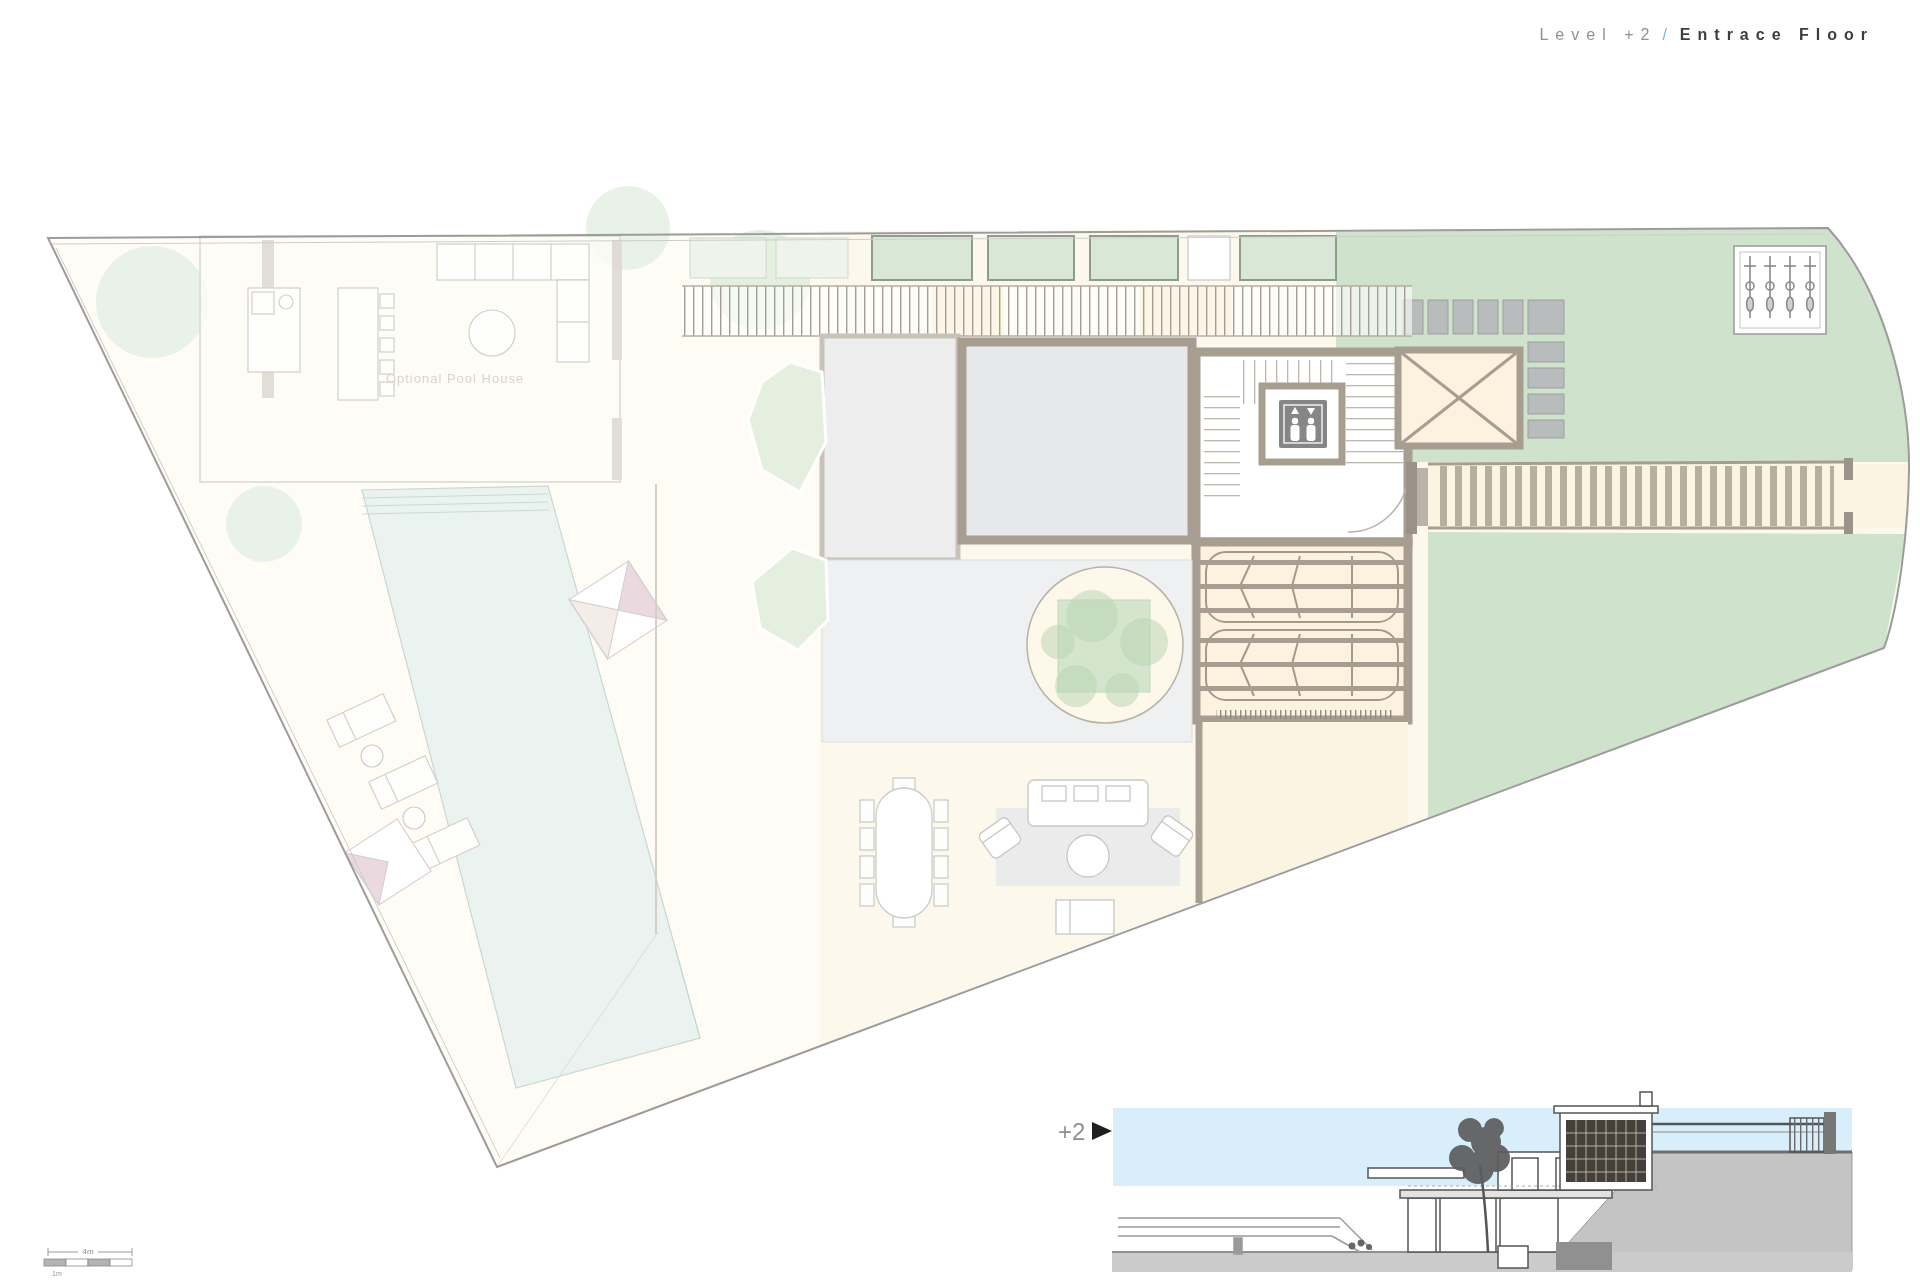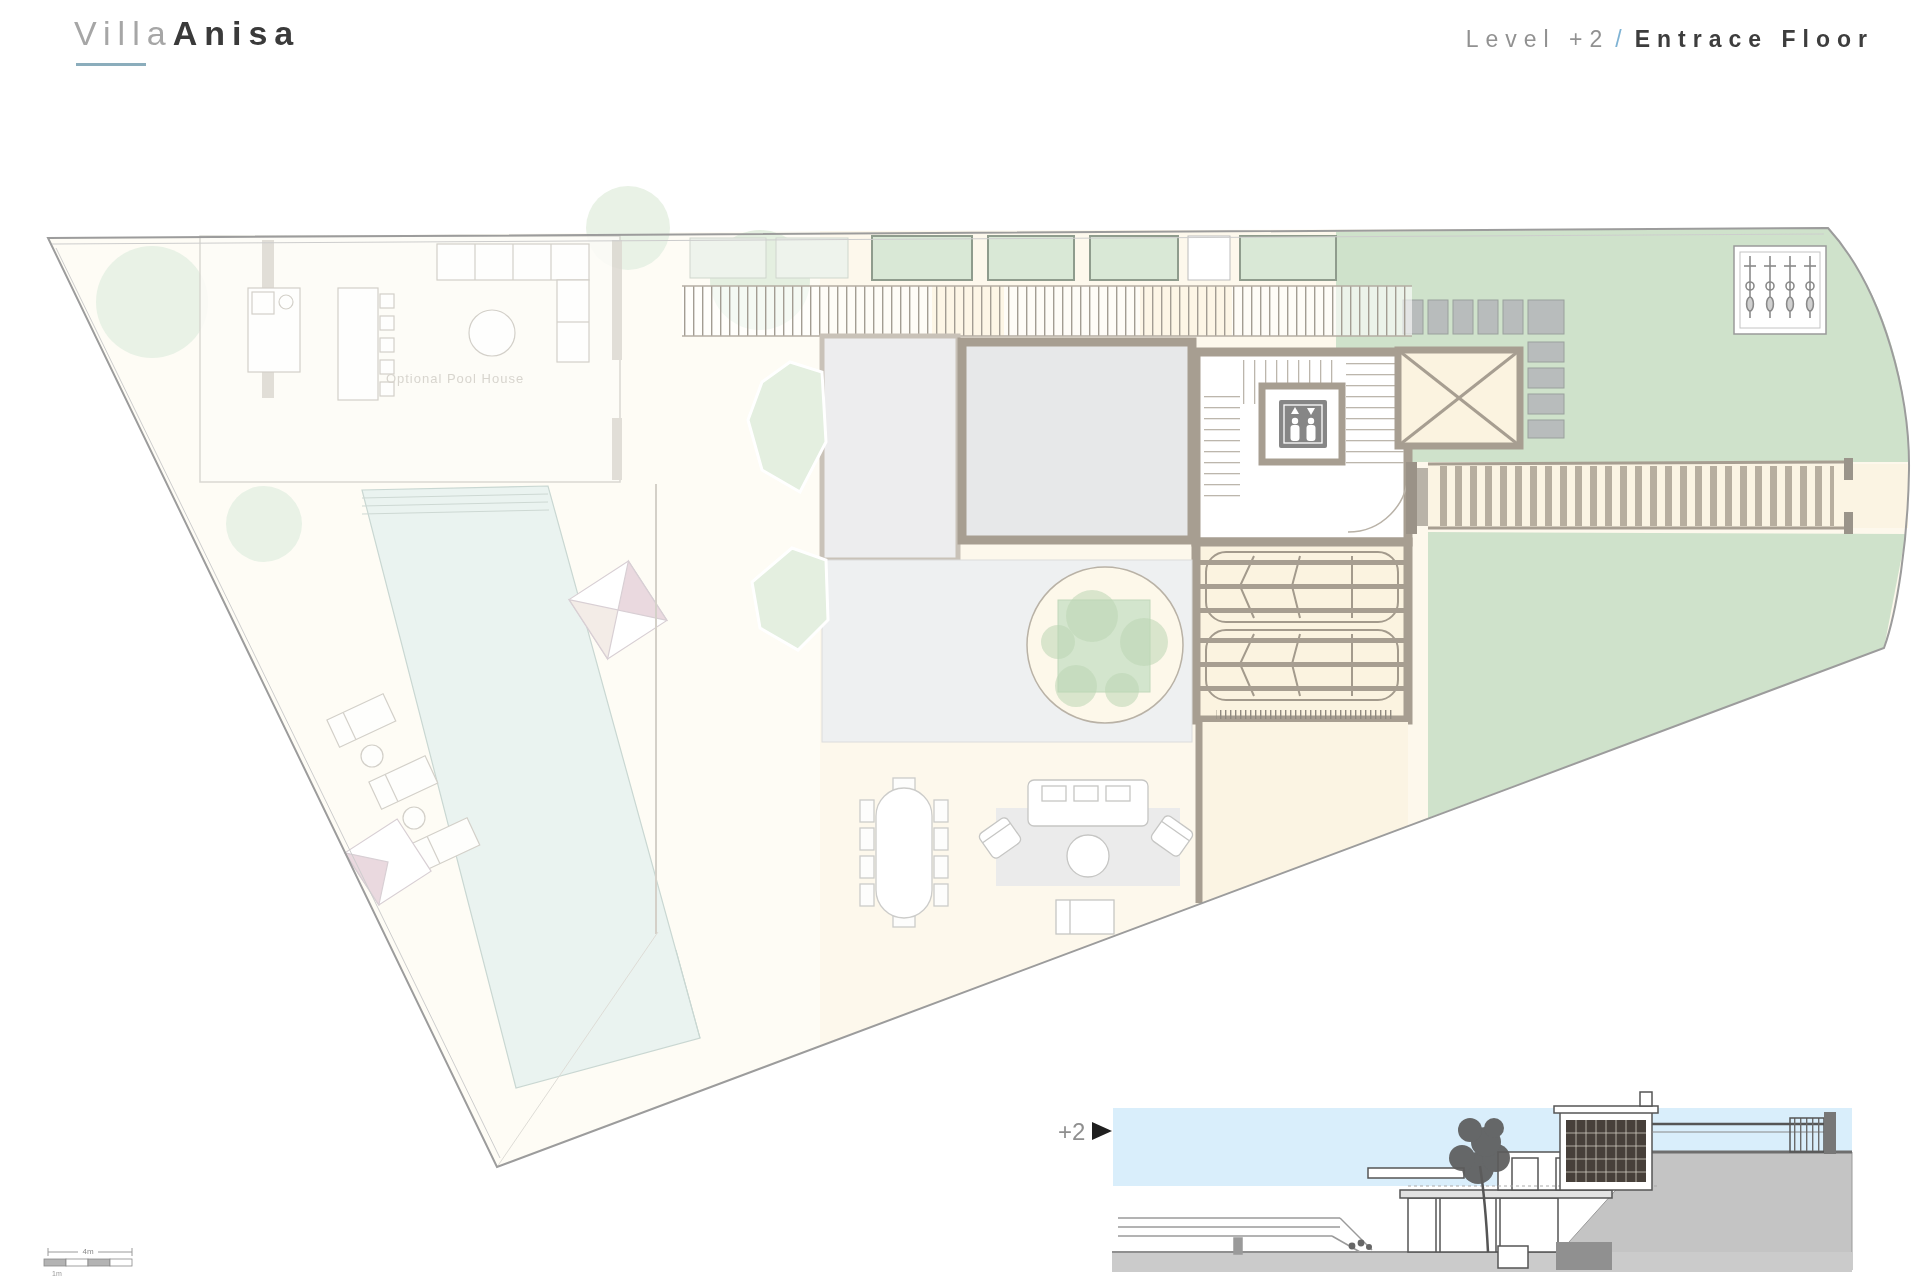--- a/index.html
+++ b/index.html
@@ -3,36 +3,32 @@
 <meta charset="utf-8">
 <style>
   html,body{margin:0;padding:0;background:#ffffff;}
   .page{position:relative;width:1920px;height:1280px;background:#fff;overflow:hidden;
         font-family:"Liberation Sans", sans-serif;}
   .brand{position:absolute;left:74px;top:14px;}
   .brand-text{font-size:34px;letter-spacing:7px;white-space:nowrap;}
   .brand-light{color:#a6a6a6;font-weight:400;}
   .brand-bold{color:#3a3a3a;font-weight:700;}
   .brand-underline{width:70px;height:3px;background:#8badbc;margin-top:10px;margin-left:2px;}
-  .sheet-title{position:absolute;right:46px;top:26px;font-size:23px;letter-spacing:7px;white-space:nowrap;}
+  .sheet-title{position:absolute;right:46px;top:26px;font-size:16px;letter-spacing:7px;white-space:nowrap;}
   .title-level{color:#919191;font-weight:500;}
   .title-sep{color:#7fb3d4;font-weight:500;padding:0 6px;}
   .title-name{color:#3d3d3d;font-weight:700;}
   svg{position:absolute;left:0;top:0;}
   text{font-family:"Liberation Sans", sans-serif;}
 </style>
 </head>
 <body>
 
 <div class="page">
 
-  <div class="brand">
-    <div class="brand-text"><span class="brand-light">Villa</span><span class="brand-bold">Anisa</span></div>
-    <div class="brand-underline"></div>
-  </div>
   <div class="sheet-title">
     <span class="title-level">Level +2</span><span class="title-sep">/</span><span class="title-name">Entrace Floor</span>
   </div>
 
   <svg width="1920" height="1280" viewBox="0 0 1920 1280">
     <defs>
       <pattern id="vl9" width="9" height="10" patternUnits="userSpaceOnUse">
           <rect width="1.4" height="10" fill="#a39d93"></rect>
         </pattern>
       <pattern id="vl11" width="11" height="10" patternUnits="userSpaceOnUse">

